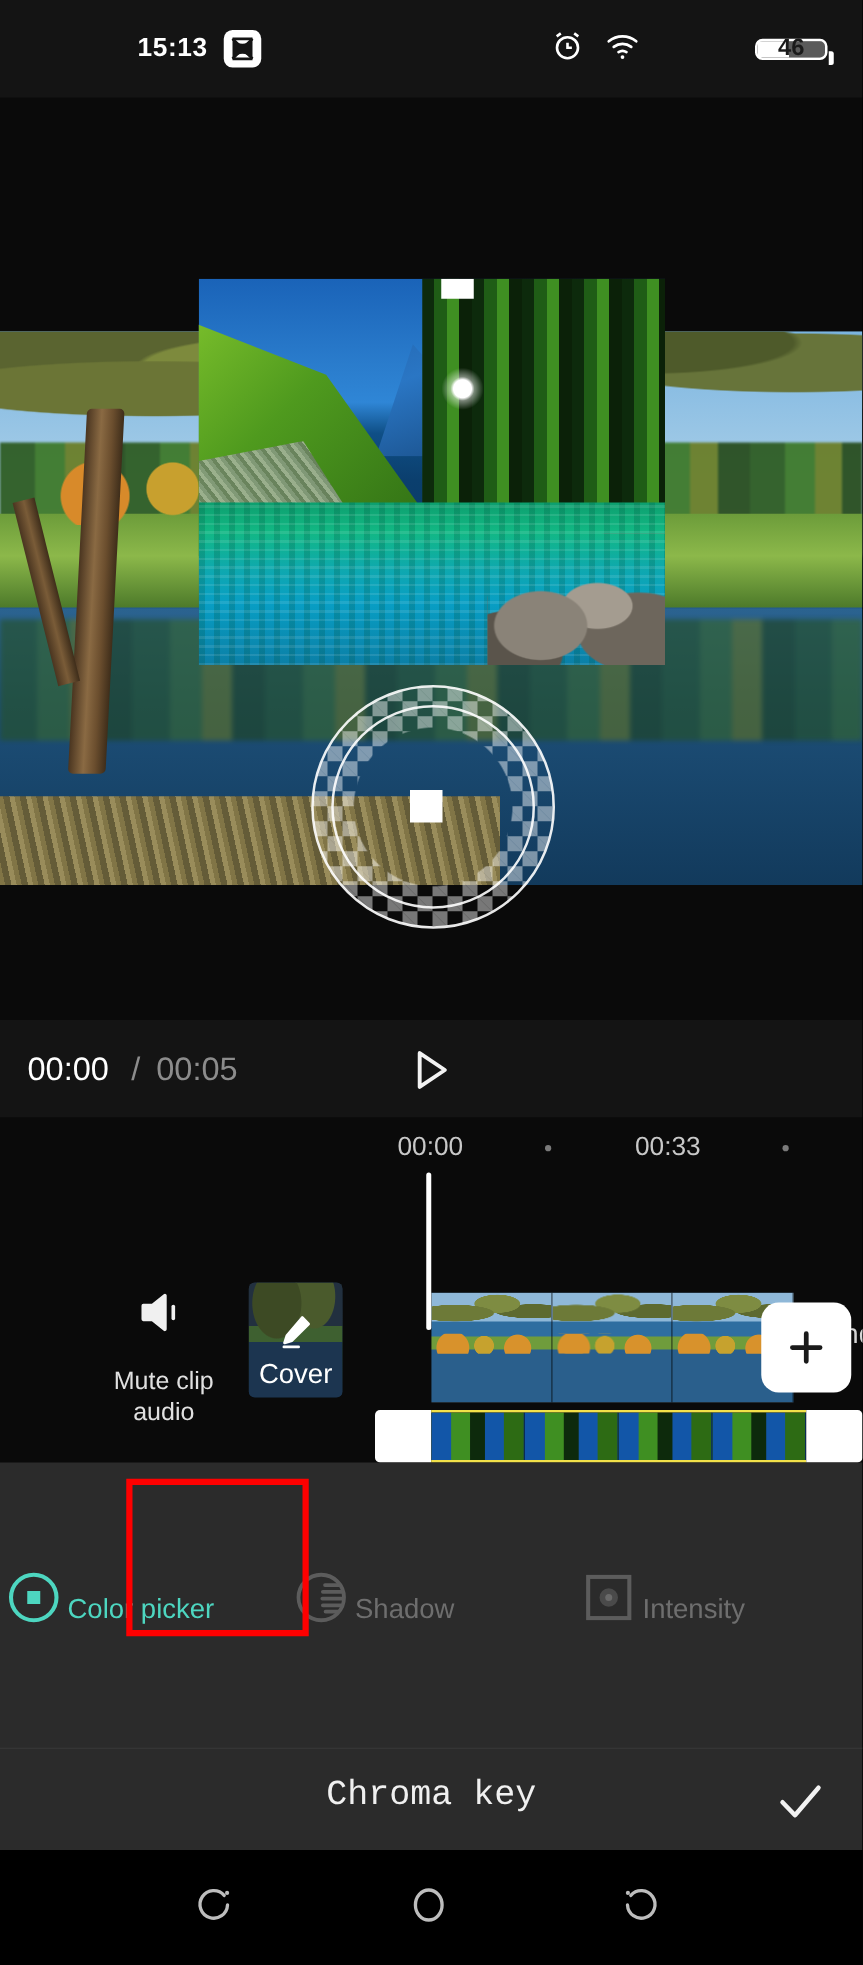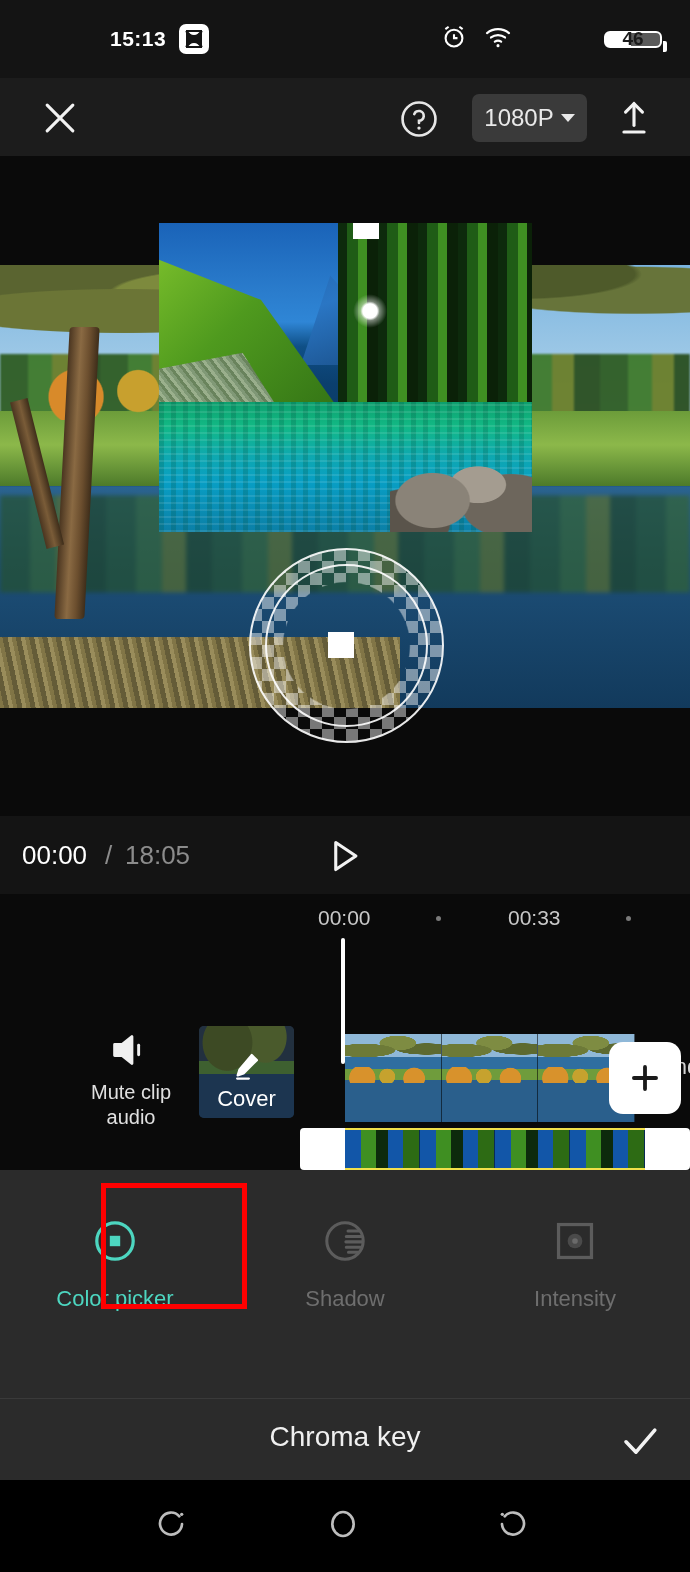--- a/index.html
+++ b/index.html
@@ -146,23 +146,23 @@
 
   
   .timeline { position:absolute; top:894px; left:0; width:690px; height:276px; background:#0a0a0a; }
   .ruler { position:absolute; top:0; left:0; width:690px; height:48px; }
   .ruler-label { position:absolute; top:12px; color:#c8c8c8; font-size:21px; }
   .ruler-dot { position:absolute; top:22px; width:5px; height:5px; background:#7a7a7a; border-radius:50%; }
   .playhead { position:absolute; top:44px; left:341px; width:4px; height:126px; background:#fff; border-radius:2px; z-index:9; }
 
   .tl-tools { position:absolute; top:128px; left:0; width:300px; height:120px; }
   .mute-btn { position:absolute; left:76px; top:8px; width:110px; text-align:center; cursor:pointer; }
-  .mute-label { color:#e0e0e0; font-size:20px; line-height:1.25; margin-top:6px; }
+  .mute-label { color:#e0e0e0; font-size:20px; line-height:1.25; margin-top:18px; }
   .cover-btn {
-    position:absolute; left:199px; top:4px; width:95px; height:92px;
+    position:absolute; left:199px; top:4px; width:75px; height:92px;
     border-radius:5px; overflow:hidden; cursor:pointer;
     background:linear-gradient(#1a2a3a 0%,#263a4a 30%,#1f3a2a 55%,#14283c 100%);
     display:flex; align-items:flex-end; justify-content:center;
   }
   .cover-thumb-art { position:absolute; inset:0;
     background:radial-gradient(ellipse at 30% 18%,#3d4a24 0 26%,transparent 27%),
                radial-gradient(ellipse at 70% 12%,#4a5a2c 0 22%,transparent 23%),
                linear-gradient(#22303f 0 38%,#3e6030 38% 52%,#1c3550 52% 100%); }
   .cover-inner { position:relative; width:100%; text-align:center; padding-bottom:6px; }
   .cover-label { color:#fff; font-size:22px; }
@@ -189,33 +189,33 @@
   .track-ov-wrap { position:absolute; top:234px; left:300px; width:390px; height:42px; }
   .ov-handle-l { position:absolute; top:0; left:0; width:45px; height:42px; background:#fff; border-radius:4px 0 0 4px; cursor:pointer; }
   .ov-handle-r { position:absolute; top:0; right:0; width:45px; height:42px; background:#fff; border-radius:0 4px 4px 0; cursor:pointer; }
   .track-ov { position:absolute; top:0; left:45px; right:45px; height:42px; display:flex; overflow:hidden; border-top:2px solid #f2e14a; border-bottom:2px solid #f2e14a; }
   .oframe { flex:1 1 0; position:relative; overflow:hidden; border-right:1px solid rgba(0,0,0,.5);
     background:linear-gradient(90deg,#1256a8 0 22%,#3f8f22 22% 42%,#0d2a0c 42% 58%,#1256a8 58% 78%,#2d6b14 78% 100%); }
 
   
   .panel { position:absolute; top:1170px; left:0; width:690px; height:228px; background:#2b2b2b; }
   .tools { position:absolute; top:22px; left:0; width:690px; height:150px; display:flex; }
-  .tool { flex:1 1 0; display:flex; flex-direction:column; align-items:center; justify-content:flex-start; padding-top:22px; cursor:pointer; }
+  .tool { flex:1 1 0; display:flex; flex-direction:row; align-items:center; justify-content:flex-start; padding-top:22px; cursor:pointer; }
   .tool-icon { width:54px; height:54px; display:flex; align-items:center; justify-content:center; }
   .tool-label { margin-top:18px; font-size:22px; }
   .tool.active .tool-label { color:#4dd6c0; }
   .tool.dim .tool-label { color:#6e6e6e; }
   .highlight-box {
     position:absolute; top:1183px; left:101px; width:146px; height:126px;
     border:5px solid #fe0000; pointer-events:none; z-index:8;
   }
 
   
   .confirmbar { position:absolute; top:1398px; left:0; width:690px; height:82px; background:#2b2b2b; border-top:1px solid #3a3a3a; }
-  .chroma-title { position:absolute; left:0; top:22px; width:690px; text-align:center; color:#f0f0f0; font-size:28px; }
+  .chroma-title { position:absolute; left:0; top:22px; width:690px; text-align:center; color:#f0f0f0; font-size:28px;font-family:Liberation Mono, monospace; }
   .check-btn { position:absolute; right:26px; top:18px; width:48px; height:48px; cursor:pointer; }
 
   
   .navbar { position:absolute; top:1480px; left:0; width:690px; height:92px; background:#000; }
   .nav-btn { position:absolute; top:24px; width:44px; height:44px; cursor:pointer; }
   .nav-recents { left:151px; }
   .nav-home { left:323px; }
   .nav-back { left:493px; }
 </style>
 </head>
@@ -250,45 +250,20 @@
           <path d="M9.3 16 A5 5 0 0 1 14.7 16"></path>
           <circle cx="12" cy="19.4" r="1.3" fill="#fff" stroke="none"></circle>
         </svg>
       </span>
     </div>
     <div class="battery">
       <span class="battery-text">46</span>
     </div>
   </div>
 
-  <div class="topbar">
-    <span class="close-btn">
-      <svg width="44" height="44" viewBox="0 0 24 24" fill="none" stroke="#f2f2f2" stroke-width="1.7" stroke-linecap="round">
-        <path d="M5 5 L19 19 M19 5 L5 19"></path>
-      </svg>
-    </span>
-    <span class="help-btn">
-      <svg width="42" height="42" viewBox="0 0 24 24" fill="none" stroke="#e6e6e6" stroke-width="1.5">
-        <circle cx="12" cy="12" r="9.4"></circle>
-        <path d="M9.3 9.2 A2.8 2.8 0 1 1 12 13 V14.3" stroke-linecap="round"></path>
-        <circle cx="12" cy="17.2" r="0.95" fill="#e6e6e6" stroke="none"></circle>
-      </svg>
-    </span>
-    <div class="res-btn">
-      <span class="res-label">1080P</span>
-      <span class="caret"></span>
-    </div>
-    <span class="export-btn">
-      <svg width="44" height="44" viewBox="0 0 24 24" fill="none" stroke="#f2f2f2" stroke-width="1.7" stroke-linecap="round">
-        <path d="M12 4.2 V16"></path>
-        <path d="M7.4 8.8 L12 4.2 L16.6 8.8"></path>
-        <path d="M6.5 19.6 H17.5"></path>
-      </svg>
-    </span>
-  </div>
 
   <div class="preview">
     <div class="bg-video">
       <div class="bg-sky"></div>
       <div class="bg-reflect"></div>
       <div class="bg-trees-far"></div>
       <div class="bg-grass"></div>
       <div class="bg-autumn"></div>
       <div class="bg-reflect-trees"></div>
       <div class="bg-canopy"></div>
@@ -314,21 +289,21 @@
       <div class="picker-checks"></div>
       <div class="picker-ring-outer"></div>
       <div class="picker-ring-inner"></div>
       <div class="picker-dot"></div>
     </div>
   </div>
 
   <div class="playbar">
     <span class="time-cur">00:00</span>
     <span class="time-sep">/</span>
-    <span class="time-total">18:05</span>
+    <span class="time-total">00:05</span>
     <span class="play-btn">
       <svg width="44" height="44" viewBox="0 0 24 24" fill="none" stroke="#f2f2f2" stroke-width="1.7" stroke-linejoin="round">
         <path d="M7.5 4.6 L18.5 12 L7.5 19.4 Z"></path>
       </svg>
     </span>
   </div>
 
   <div class="timeline">
     <div class="ruler">
       <span class="ruler-label" style="left:318px">00:00</span>

